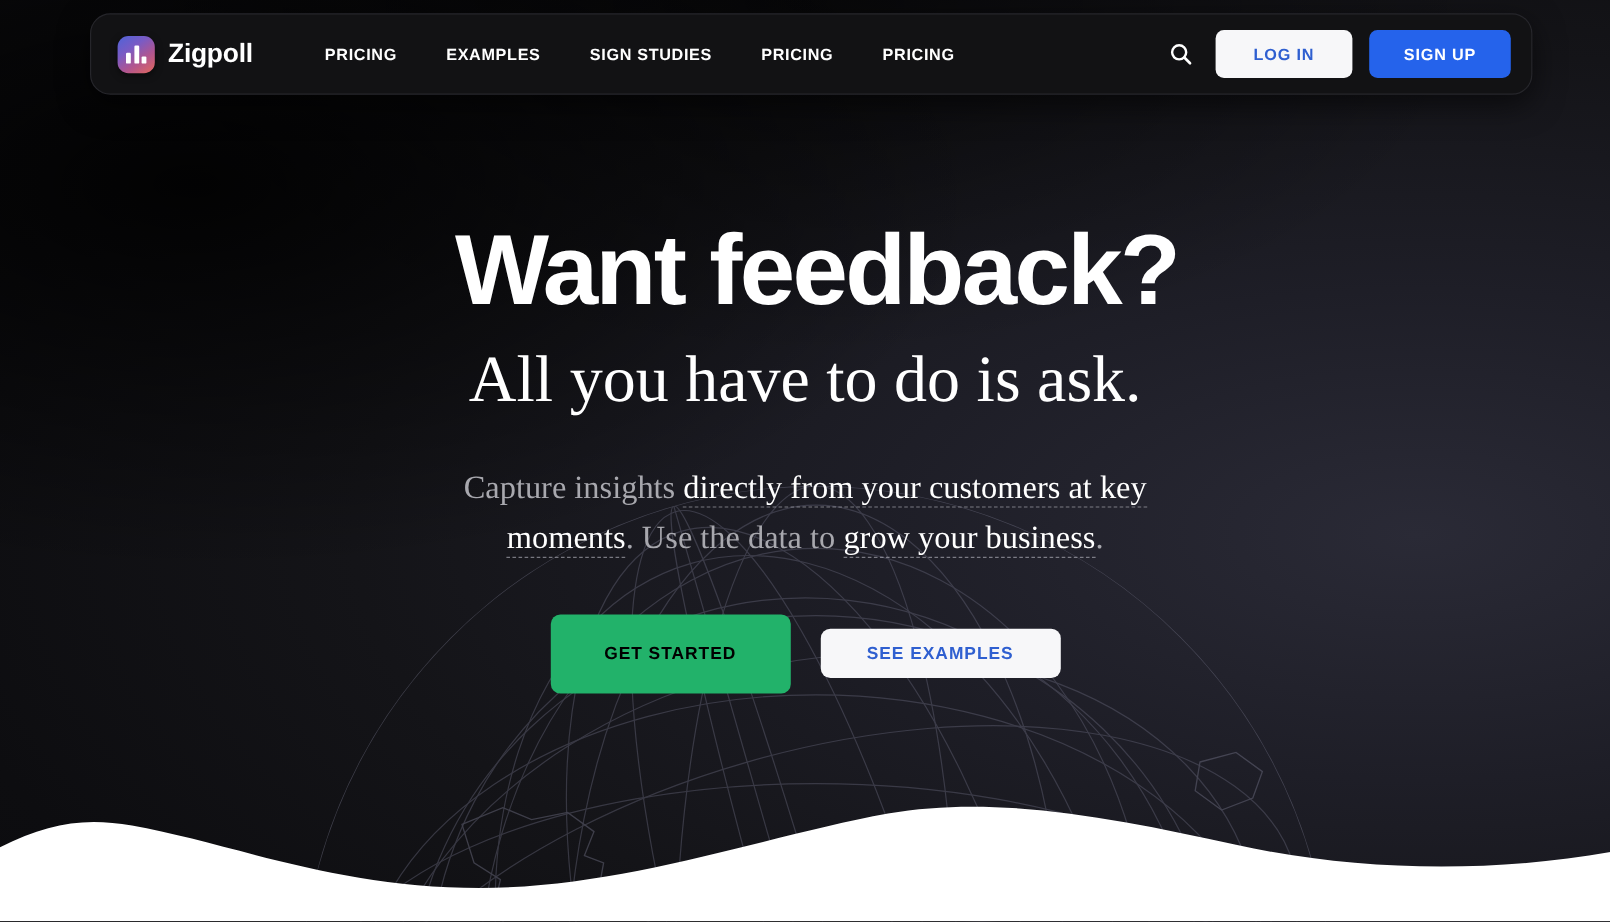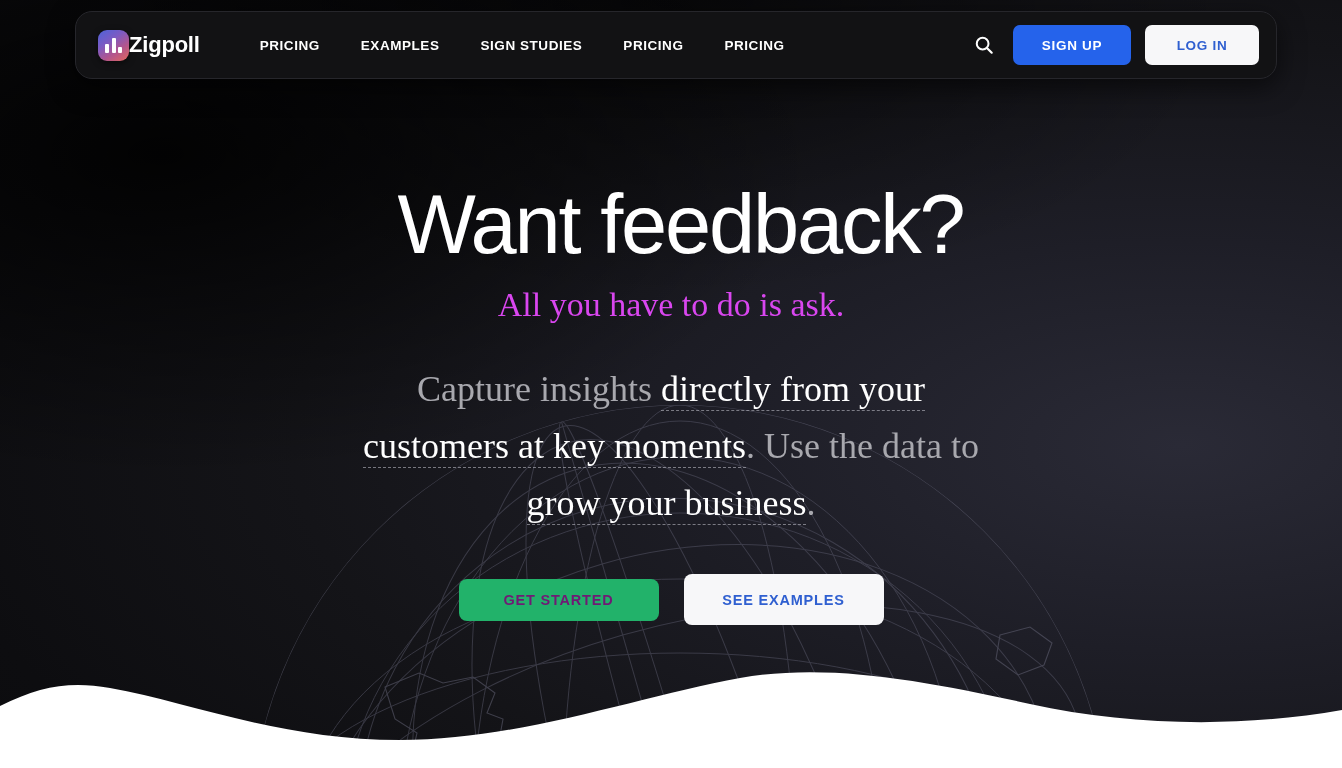--- a/index.html
+++ b/index.html
@@ -44,21 +44,21 @@
     width:1202px; height:68px;
     background:#121214;
     border:1px solid #26262b;
     border-radius:17px;
     display:flex;
     align-items:center;
     box-shadow:0 8px 26px rgba(0,0,0,0.55);
     z-index:20;
   }
   .brand {
-    display:flex; align-items:center; 
+    display:flex; align-items:center; gap:11px;
     margin-left:22px;
     text-decoration:none;
     cursor:pointer;
   }
   .brand-mark {
     width:31px; height:31px;
     border-radius:9px;
     background:linear-gradient(145deg,#4e63d8 0%,#7a5bc4 35%,#b1558f 65%,#e2685c 100%);
     display:flex; align-items:flex-end; justify-content:center;
     gap:2.5px;
@@ -128,63 +128,63 @@
   .hero-content {
     position:absolute;
     left:0; top:0; width:1342px;
     text-align:center;
     z-index:10;
   }
   .headline {
     margin-top:183px;
     color:#ffffff;
     font-size:83px;
-    font-weight:normal;
+    font-weight:bold;
     letter-spacing:-2.2px;
     line-height:1.0;
     margin-left:19px;
   }
   .subhead {
     margin-top:20px;
-    color:#d946ef;
+    color:#ffffff;
     font-family:"Liberation Serif", serif;
-    font-size:34px;
+    font-size:55px;
     line-height:1.1;
     font-weight:normal;
   }
   .lede {
     margin-top:38px;
     font-family:"Liberation Serif", serif;
-    font-size:36px;
+    font-size:27px;
     line-height:1.58;
     color:#a8a8ae;
     width:620px;
     margin-left:auto; margin-right:auto;
   }
   .lede .hl {
     color:#ffffff;
     border-bottom:1.5px dashed rgba(200,200,210,0.55);
     padding-bottom:1px;
   }
 
   .cta-row {
     margin-top:42px;
     display:flex; justify-content:center; align-items:center;
     gap:25px;
   }
   .btn-primary {
-    width:200px; height:42px;
+    width:200px; height:66px;
     background:#22b26a;
-    color:#701a75;
+    color:#000000;
     border-radius:8px;
     font-size:14.5px;
     letter-spacing:0.8px;
   }
   .btn-secondary {
-    width:200px; height:51px;
+    width:200px; height:41px;
     background:#f7f7f9;
     color:#2f5fd0;
     border-radius:8px;
     font-size:14.5px;
     letter-spacing:0.8px;
   }
 
   
   .wave {
     position:absolute;
@@ -266,22 +266,22 @@
     <a class="nav-link">PRICING</a>
   </div>
 
   <div class="nav-right">
     <button class="search-btn">
       <svg width="22" height="22" viewBox="0 0 24 24" fill="none">
         <circle cx="10.5" cy="10.5" r="6.4" stroke="#ffffff" stroke-width="2.2"></circle>
         <line x1="15.2" y1="15.2" x2="20.4" y2="20.4" stroke="#ffffff" stroke-width="2.4" stroke-linecap="round"></line>
       </svg>
     </button>
+    <button class="btn btn-login">LOG IN</button>
     <button class="btn btn-signup">SIGN UP</button>
-    <button class="btn btn-login">LOG IN</button>
   </div>
 </nav>
 
 <div class="hero-content">
 
   <h1 class="headline">Want feedback?</h1>
 
   <div class="subhead">All you have to do is ask.</div>
 
   <p class="lede">

